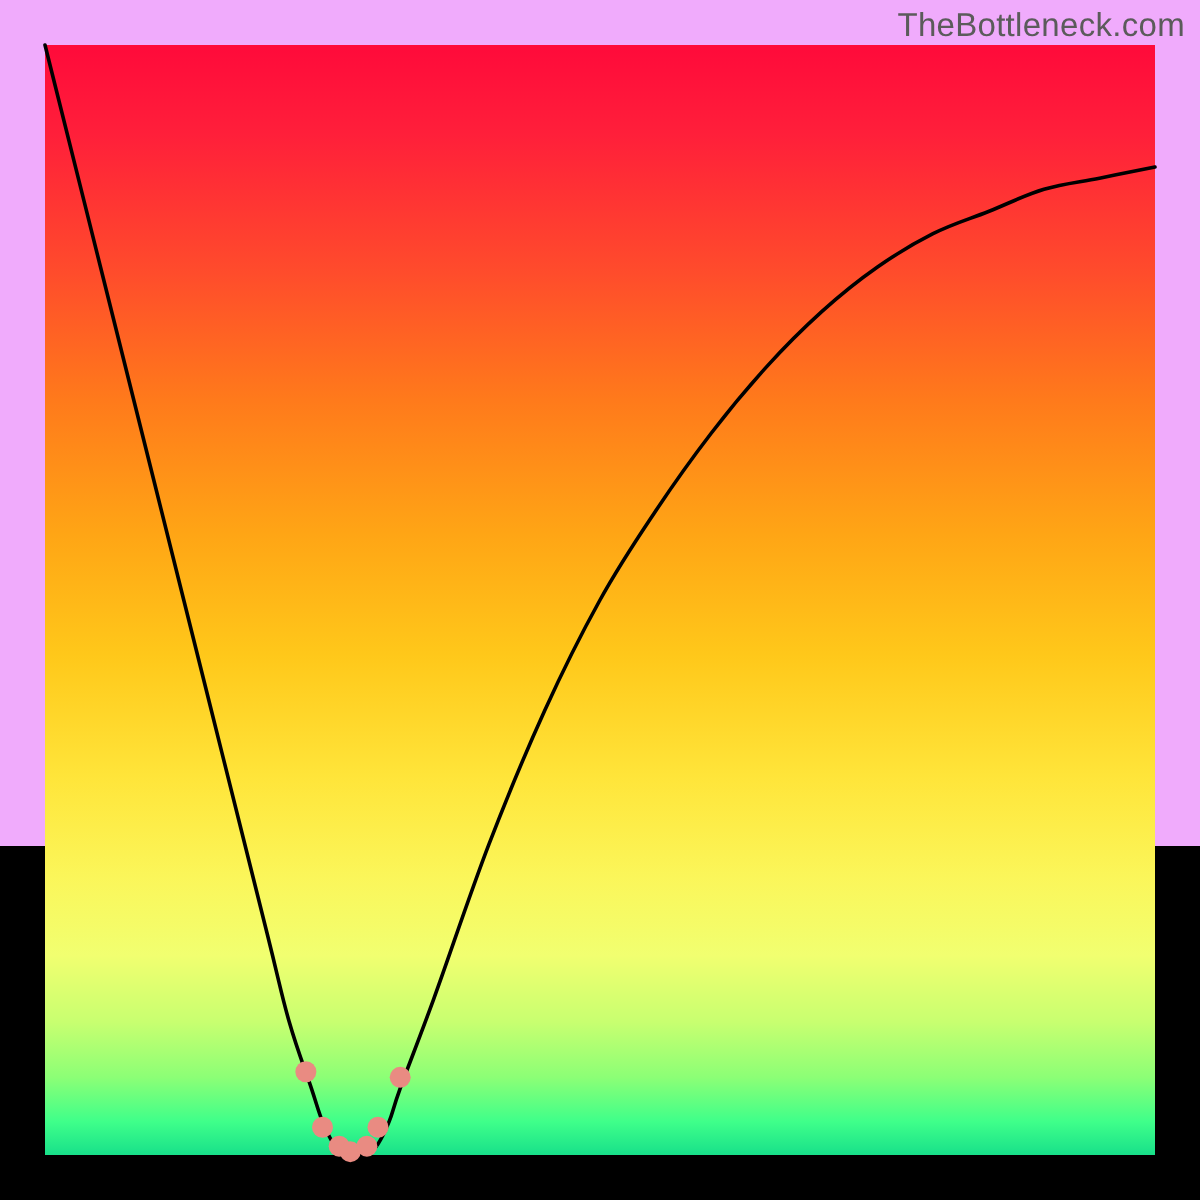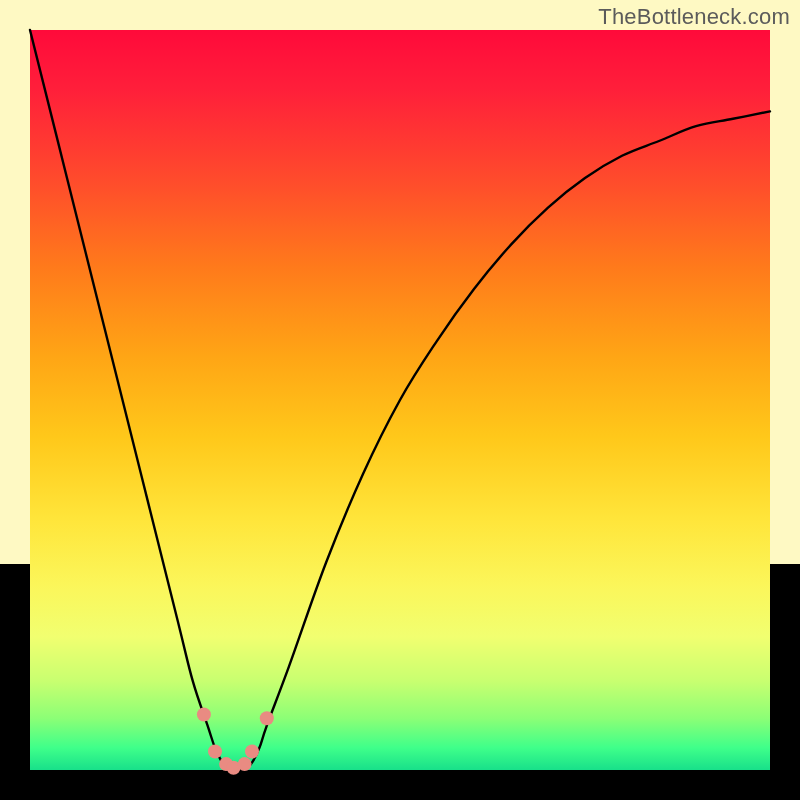--- a/index.html
+++ b/index.html
@@ -1,21 +1,21 @@
 <!DOCTYPE html>
 <html><head>
 <meta charset="utf-8">
 <style>
   * { margin: 0; padding: 0; box-sizing: border-box; }
   html, body { width: 800px; height: 800px; overflow: hidden; background: #000; }
   .frame {
     position: relative;
     width: 800px;
     height: 564px;
-    background: #fef9c3;
+    background: #f0abfc;
   }
   .plot-area {
     position: absolute;
     left: 30px;
     top: 30px;
     width: 740px;
     height: 740px;
     background: linear-gradient(to bottom,
       #ff0a3a 0%,
       #ff1f3a 8%,

